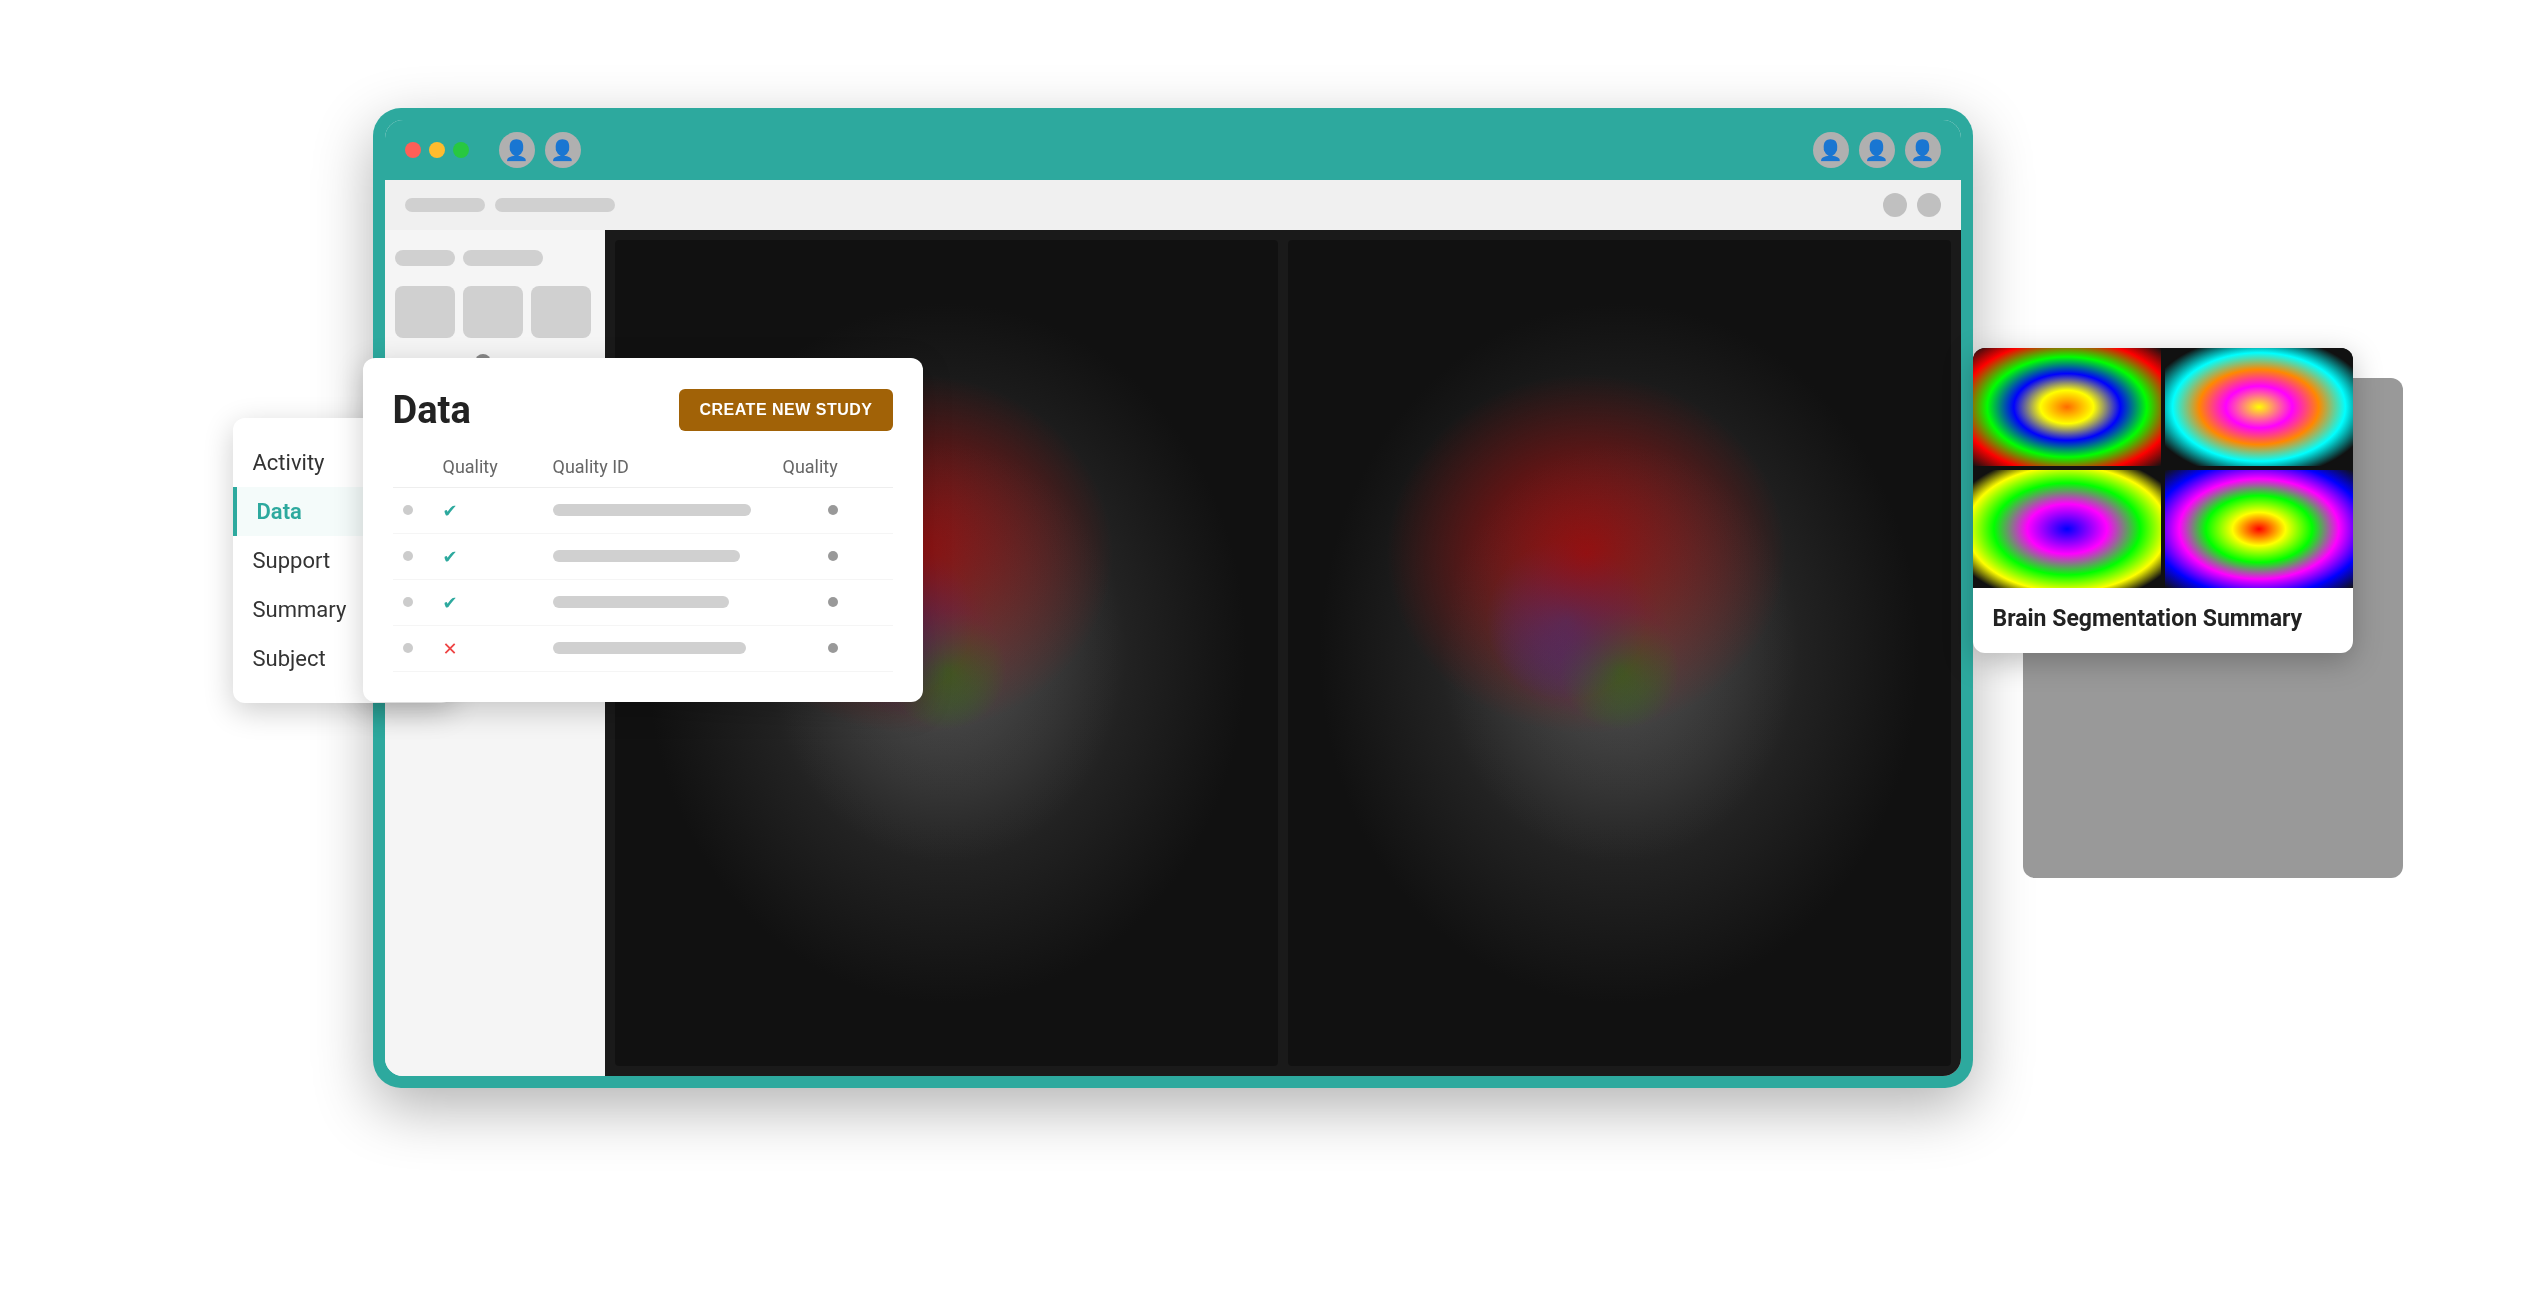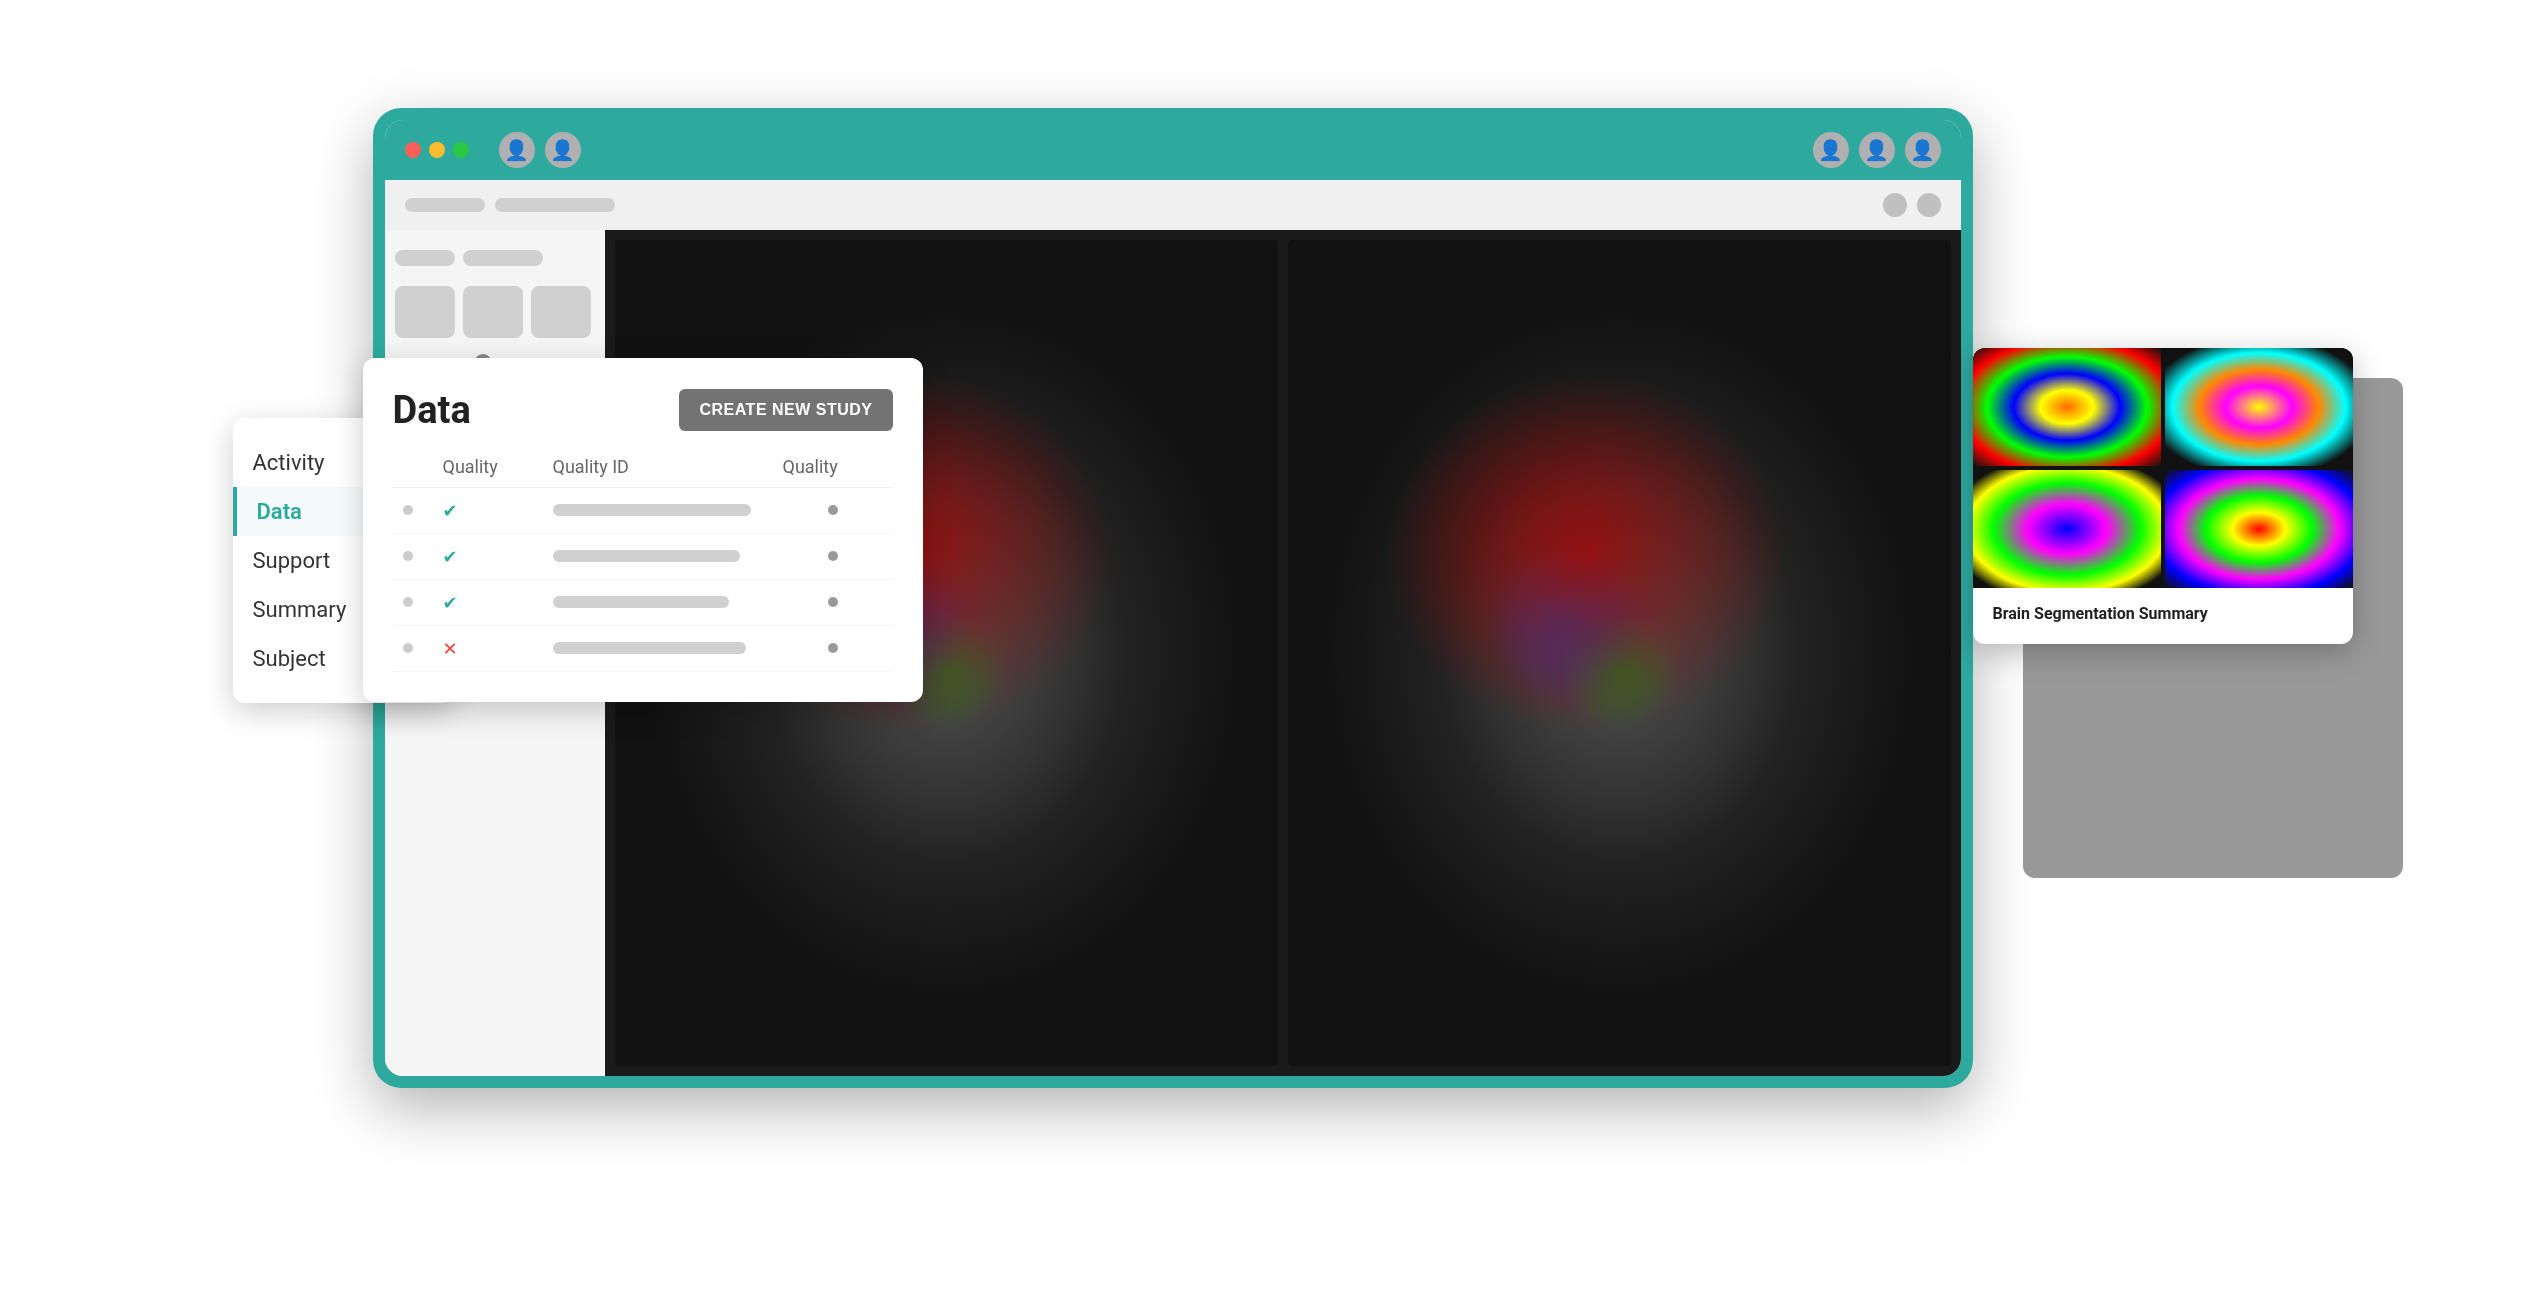--- a/index.html
+++ b/index.html
@@ -327,21 +327,21 @@
       margin-bottom: 24px;
     }
 
     .data-title {
       font-size: 38px;
       font-weight: 700;
       color: #222;
     }
 
     .create-btn {
-      background: #737373;
+      background: #a16207;
       color: white;
       border: none;
       border-radius: 6px;
       padding: 12px 20px;
       font-size: 16px;
       font-weight: 600;
       letter-spacing: 0.5px;
       cursor: pointer;
       text-transform: uppercase;
     }
@@ -439,21 +439,21 @@
     }
     .brain-seg-cell-3 {
       background: radial-gradient(ellipse at 50% 50%, #00f 0%, #f0f 30%, #0f0 55%, #ff0 75%, #111 90%);
     }
     .brain-seg-cell-4 {
       background: radial-gradient(ellipse at 50% 50%, #f00 0%, #ff0 20%, #0f0 40%, #f0f 60%, #00f 80%, #111 100%);
     }
 
     .brain-seg-title {
       padding: 16px 20px 0;
-      font-size: 16px;
+      font-size: 23px;
       font-weight: 700;
       color: #222;
       line-height: 1.3;
     }
 
     
     .gray-shadow-panel {
       position: absolute;
       right: -30px;
       top: 320px;

